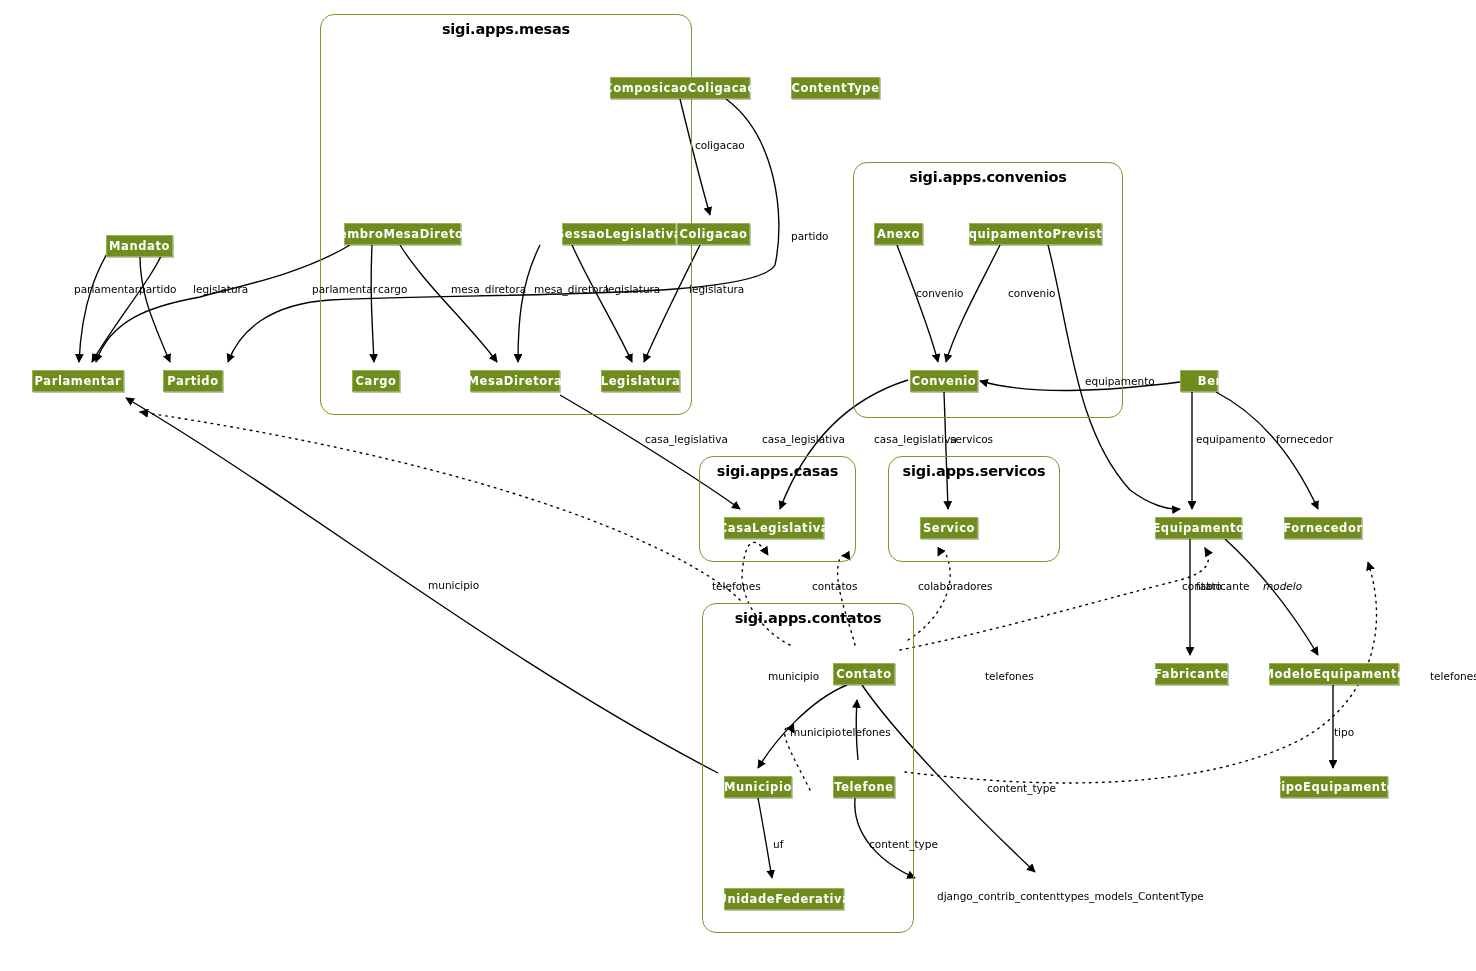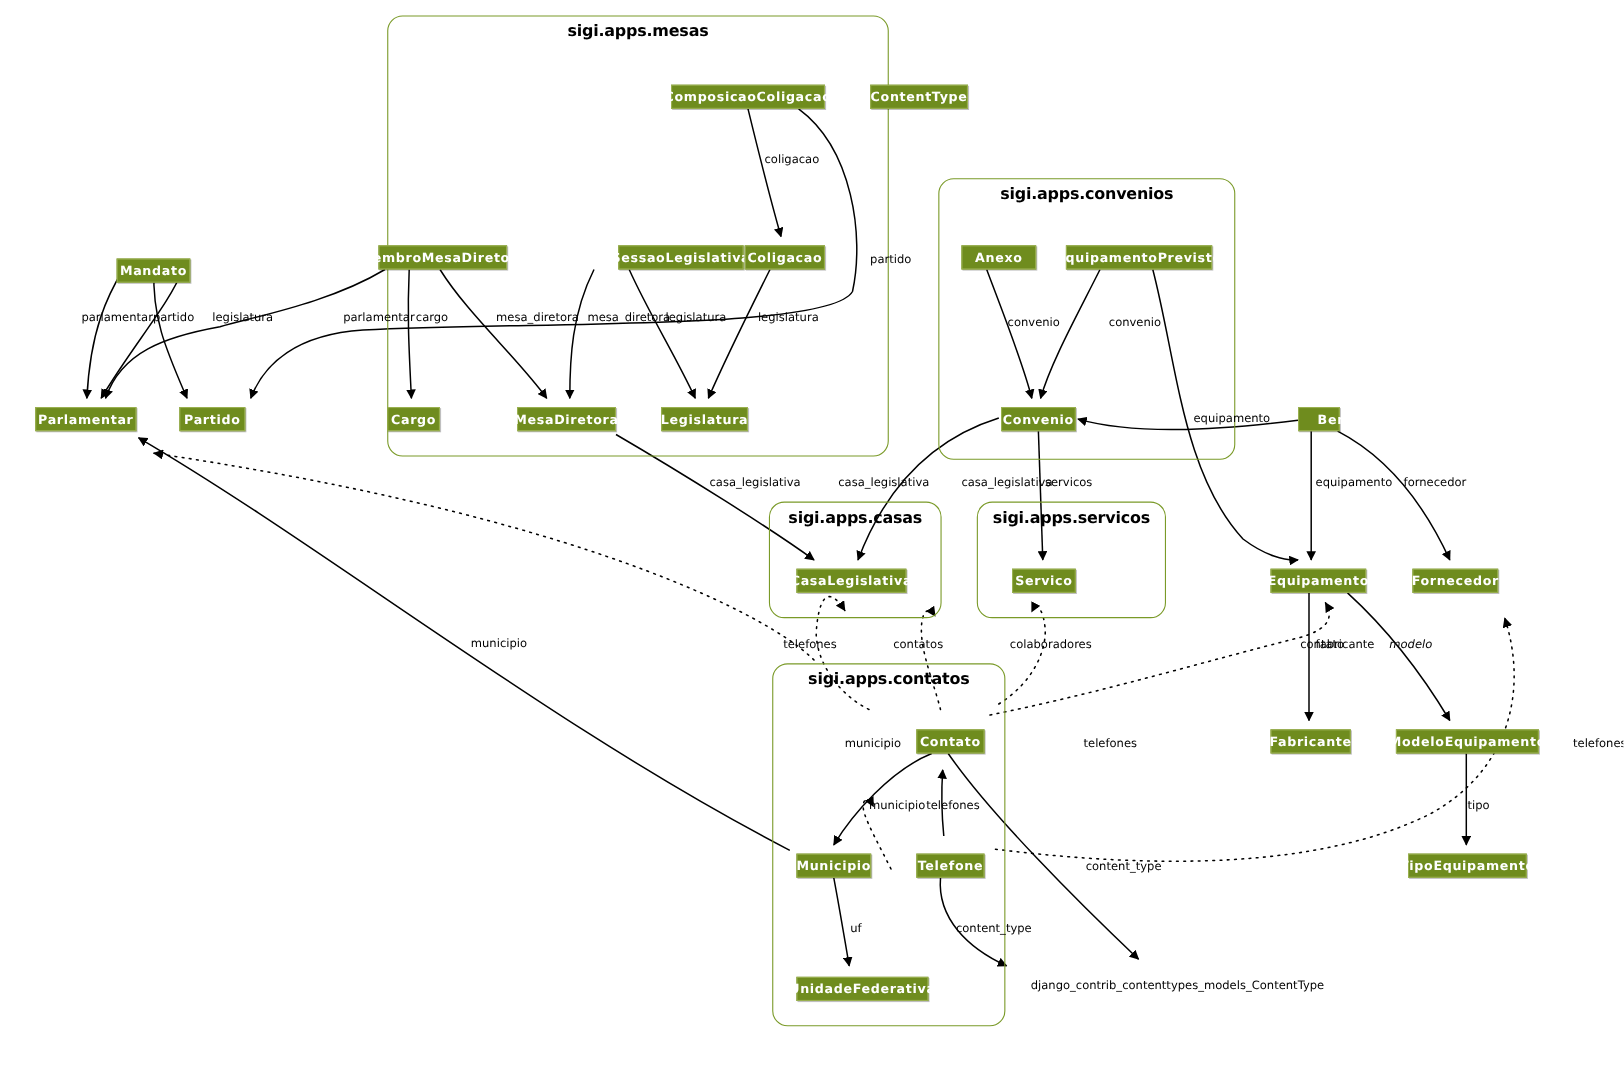--- a/index.html
+++ b/index.html
@@ -139,21 +139,21 @@
       <path d="M 740,600 C 700,560 530,470 140,412"></path>
       <path d="M 790,645 C 760,630 742,600 742,575 C 744,545 752,530 768,555"></path>
       <path d="M 855,645 C 850,625 840,600 838,580 C 836,560 842,548 850,560"></path>
       <path d="M 908,640 C 940,620 952,590 950,570 C 948,552 942,548 938,556"></path>
       <path d="M 900,650 C 1000,630 1100,600 1180,580 C 1210,572 1212,560 1205,548"></path>
       <path d="M 905,772 C 1050,790 1200,790 1300,740 C 1370,702 1390,630 1368,562"></path>
       <path d="M 810,790 C 800,770 790,752 786,740 C 782,728 788,722 794,733"></path>
     </g>
   </svg>
 
-  <div class="cluster" style="left:320px;top:14px;width:456px;height:401px;margin-left:32px;">
+  <div class="cluster" style="left:320px;top:14px;width:372px;height:401px;">
     <div class="cluster-title">sigi.apps.mesas</div>
   </div>
   <div class="cluster" style="left:853px;top:162px;width:270px;height:256px;">
     <div class="cluster-title">sigi.apps.convenios</div>
   </div>
   <div class="cluster" style="left:699px;top:456px;width:157px;height:106px;">
     <div class="cluster-title">sigi.apps.casas</div>
   </div>
   <div class="cluster" style="left:888px;top:456px;width:172px;height:106px;">
     <div class="cluster-title">sigi.apps.servicos</div>
@@ -169,21 +169,21 @@
   <div class="node" style="left:610px;top:77px;width:140px;">ComposicaoColigacao</div>
   <div class="node" style="left:344px;top:223px;width:117px;">MembroMesaDiretora</div>
   <div class="node" style="left:519px;top:223px;width:114px;margin-left:43px;">SessaoLegislativa</div>
   <div class="node" style="left:677px;top:223px;width:73px;">Coligacao</div>
   <div class="node" style="left:352px;top:370px;width:48px;">Cargo</div>
   <div class="node" style="left:470px;top:370px;width:90px;">MesaDiretora</div>
   <div class="node" style="left:601px;top:370px;width:79px;">Legislatura</div>
 
   <div class="node" style="left:791px;top:77px;width:89px;">ContentType</div>
 
-  <div class="node" style="left:874px;top:223px;width:68px;">Anexo</div>
+  <div class="node" style="left:874px;top:223px;width:49px;">Anexo</div>
   <div class="node" style="left:969px;top:223px;width:133px;">EquipamentoPrevisto</div>
   <div class="node" style="left:910px;top:370px;width:68px;">Convenio</div>
 
   <div class="node" style="left:724px;top:517px;width:100px;">CasaLegislativa</div>
   <div class="node" style="left:920px;top:517px;width:58px;">Servico</div>
 
   <div class="node" style="left:1180px;top:370px;width:38px;padding-left:28px;">Bem</div>
   <div class="node" style="left:1155px;top:517px;width:87px;">Equipamento</div>
   <div class="node" style="left:1284px;top:517px;width:78px;">Fornecedor</div>
   <div class="node" style="left:1155px;top:663px;width:73px;">Fabricante</div>

